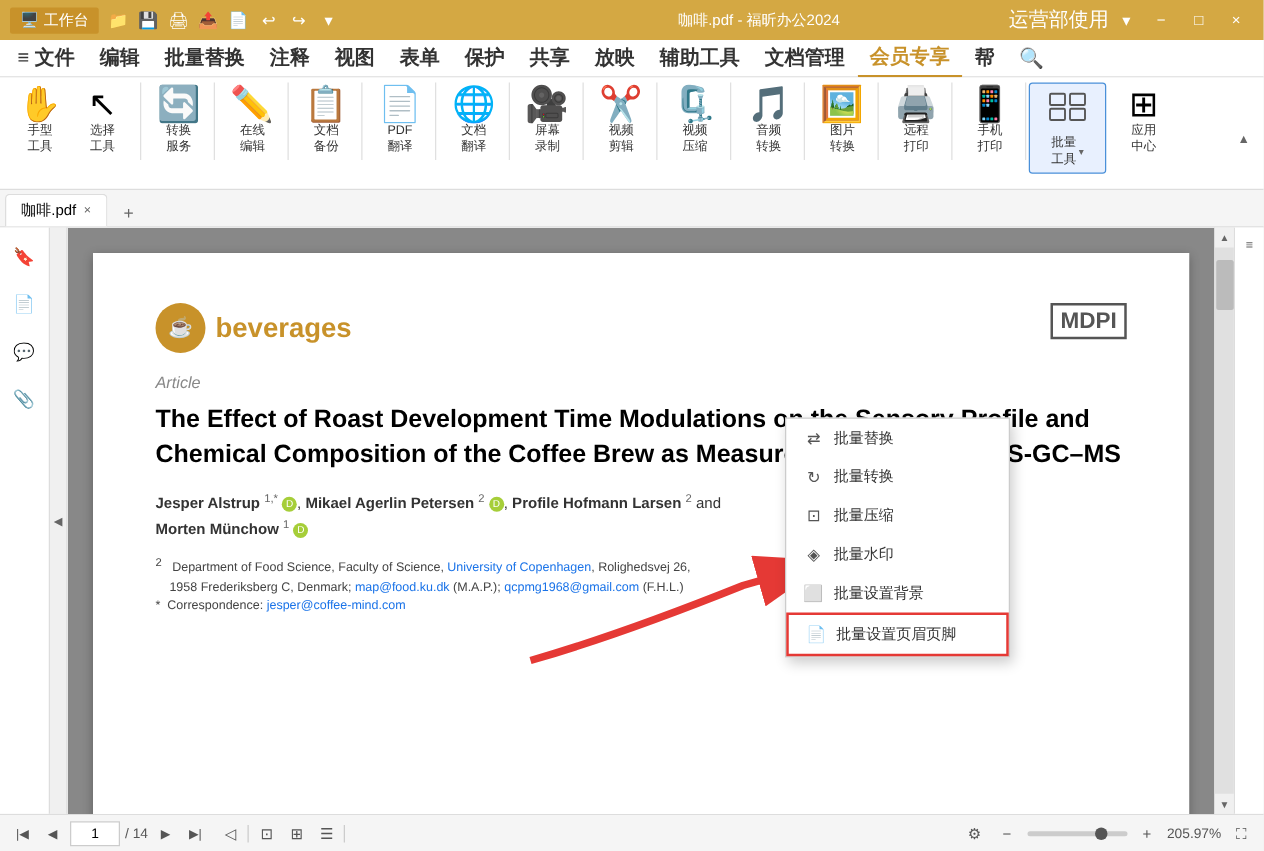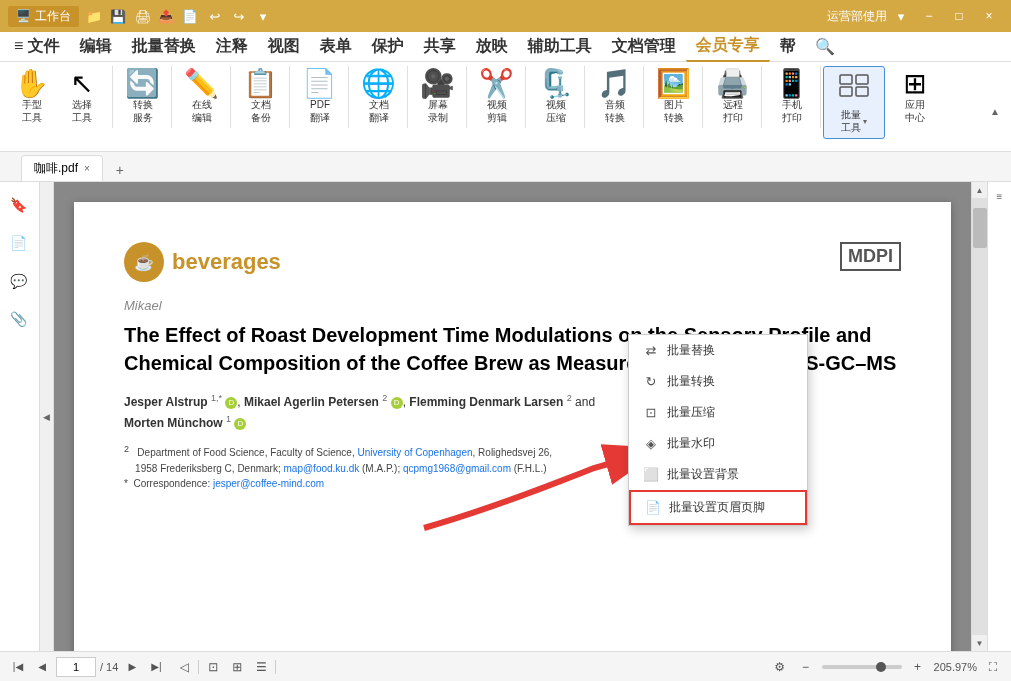--- a/index.html
+++ b/index.html
@@ -50,21 +50,21 @@
       text-align: center;
       font-size: 12px;
       color: white;
     }
     .title-bar-right {
       display: flex;
       align-items: center;
       gap: 4px;
     }
     .title-bar-right-text {
-      font-size: 12px;
+      font-size: 16px;
       color: white;
     }
     .win-controls {
       display: flex;
       gap: 2px;
     }
     .win-btn {
       width: 28px;
       height: 22px;
       display: flex;
@@ -117,21 +117,21 @@
       font-size: 10px;
       margin-left: auto;
     }
 
     
     .tab-bar {
       height: 30px;
       background: #f5f5f5;
       display: flex;
       align-items: flex-end;
-      padding: 0 21px;
+      padding: 0 4px;
       border-bottom: 1px solid #ddd;
     }
     .tab {
       height: 26px;
       padding: 0 12px;
       display: flex;
       align-items: center;
       gap: 6px;
       background: white;
       border: 1px solid #ddd;
@@ -496,20 +496,21 @@
       <div class="title-bar-icon">📁</div>
       <div class="title-bar-icon">💾</div>
       <div class="title-bar-icon">🖨</div>
       <div class="title-bar-icon">📤</div>
       <div class="title-bar-icon">📄</div>
       <div class="title-bar-icon">↩</div>
       <div class="title-bar-icon">↪</div>
       <div class="title-bar-icon">▾</div>
     </div>
   </div>
+  <div class="title-bar-center">咖啡.pdf - 福昕办公2024</div>
   <div class="title-bar-right">
     <span class="title-bar-right-text">运营部使用</span>
     <div class="title-bar-icon">▾</div>
     <div class="win-controls">
       <div class="win-btn">−</div>
       <div class="win-btn">□</div>
       <div class="win-btn close">×</div>
     </div>
   </div>
 </div>
@@ -688,26 +689,26 @@
       <div class="pdf-header">
         <div class="pdf-logo">
           <div class="pdf-logo-icon">☕</div>
           <span class="pdf-logo-text">beverages</span>
         </div>
         <div style="display:flex;align-items:center;gap:4px;padding-left:21px;">
           <div class="pdf-mdpi">MDPI</div>
         </div>
       </div>
 
-      <div class="pdf-article-label">Mikael</div>
+      <div class="pdf-article-label">Article</div>
 
       <div class="pdf-title">The Effect of Roast Development Time Modulations on the Sensory Profile and Chemical Composition of the Coffee Brew as Measured by NMR and DHS-GC–MS</div>
 
       <div class="pdf-authors">
-        <strong>Jesper Alstrup</strong> <sup>1,*</sup> <span class="orcid">D</span>, <strong>Mikael Agerlin Petersen</strong> <sup>2</sup> <span class="orcid">D</span>, <strong>Flemming Denmark Larsen</strong> <sup>2</sup> <span>and</span><br>
+        <strong>Jesper Alstrup</strong> <sup>1,*</sup> <span class="orcid">D</span>, <strong>Mikael Agerlin Petersen</strong> <sup>2</sup> <span class="orcid">D</span>, <strong>Profile Hofmann Larsen</strong> <sup>2</sup> <span>and</span><br>
         <strong>Morten Münchow</strong> <sup>1</sup> <span class="orcid">D</span>
       </div>
 
       <div class="pdf-affiliations">
         <div>
           <span class="aff-num">2</span>
           &nbsp;&nbsp;Department of Food Science, Faculty of Science, <span style="color:#1a73e8;">University of Copenhagen</span>, Rolighedsvej 26,<br>
           &nbsp;&nbsp;&nbsp;&nbsp;1958 Frederiksberg C, Denmark; <span style="color:#1a73e8;">map@food.ku.dk</span> (M.A.P.); <span style="color:#1a73e8;">qcpmg1968@gmail.com</span> (F.H.L.)
         </div>
         <div>

